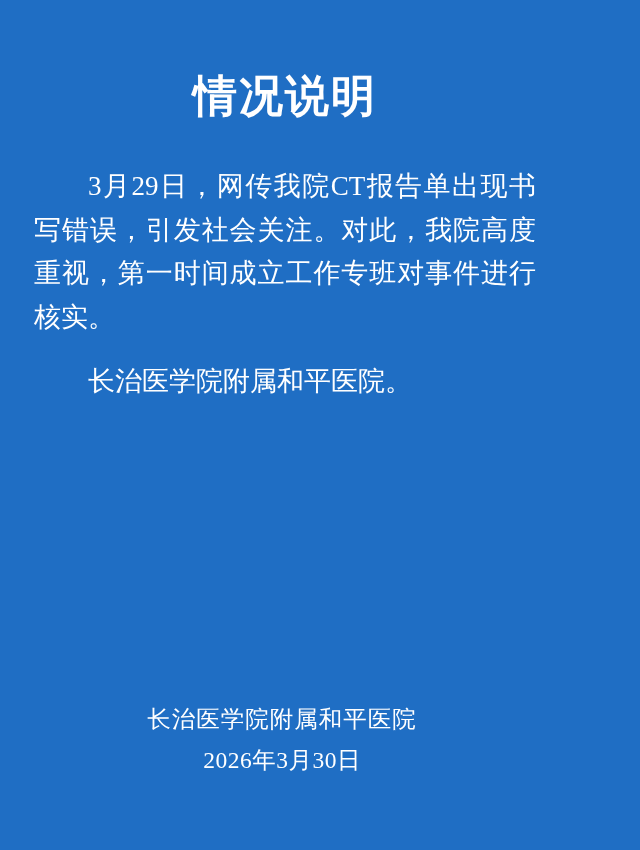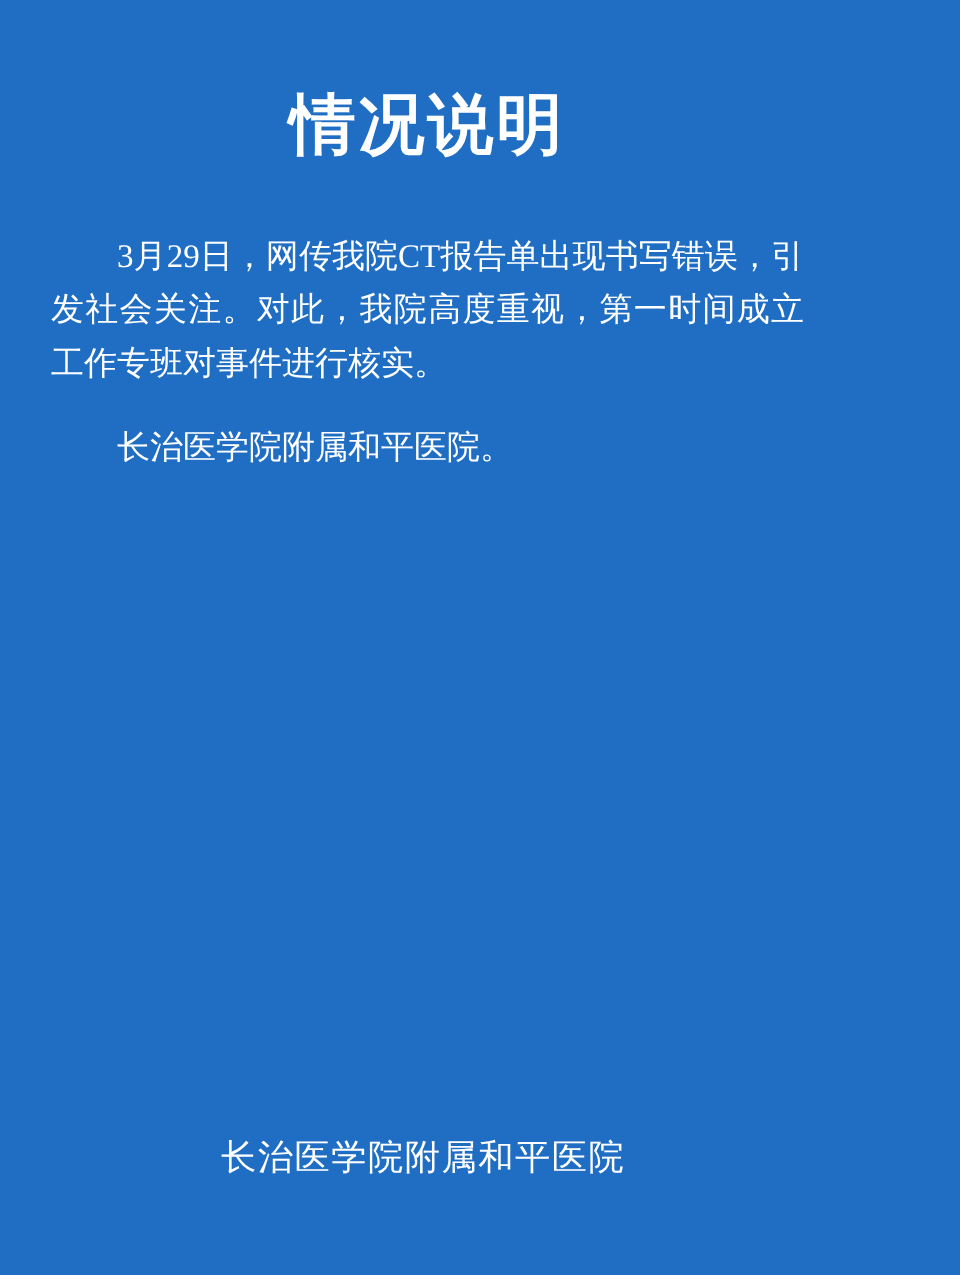--- a/index.html
+++ b/index.html
@@ -12,38 +12,38 @@
     background: #1f6ec4;
     font-family: "Liberation Serif", "DejaVu Serif", serif;
     overflow: hidden;
   }
   .page {
     position: relative;
     width: 570px;
     height: 850px;
     background: #1f6ec4;
     box-sizing: border-box;
-    padding: 0 34px;
+    padding: 12px 34px;
     display: flex;
     flex-direction: column;
   }
   .title {
     margin-top: 58px;
     text-align: center;
     color: #ffffff;
     font-size: 44px;
     font-weight: bold;
     letter-spacing: 2px;
     line-height: 1.2;
     font-family: "Liberation Sans", "DejaVu Sans", sans-serif;
   }
   .body-copy {
     margin-top: 42px;
     color: #ffffff;
-    font-size: 22px;
+    font-size: 27px;
     line-height: 1.62;
     text-align: justify;
     text-justify: inter-ideograph;
   }
   .para {
     margin: 0 0 20px 0;
     text-indent: 2em;
   }
   .para:last-child {
     margin-bottom: 0;
@@ -72,15 +72,16 @@
 
   <div class="title">情况说明</div>
 
   <div class="body-copy">
     <p class="para">3月29日，网传我院CT报告单出现书写错误，引发社会关注。对此，我院高度重视，第一时间成立工作专班对事件进行核实。</p>
     <p class="para">长治医学院附属和平医院。</p>
   </div>
 
   <div class="signature">
     <div class="sig-org">长治医学院附属和平医院</div>
+    <div class="sig-date">2026年3月30日</div>
   </div>
 
 </div>
 
 </body></html>

